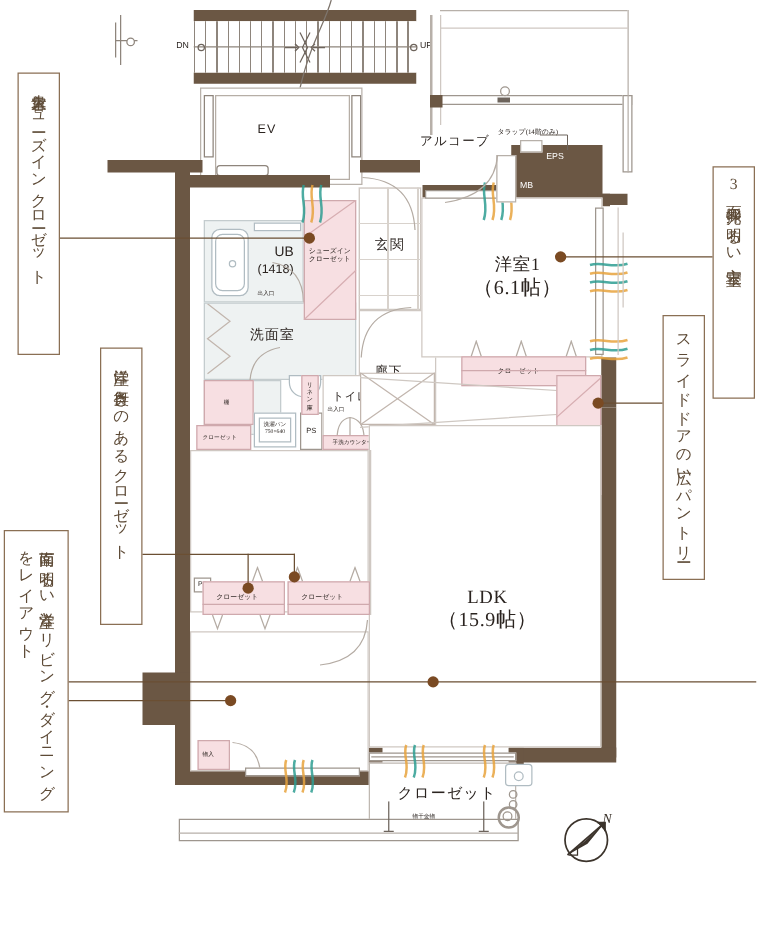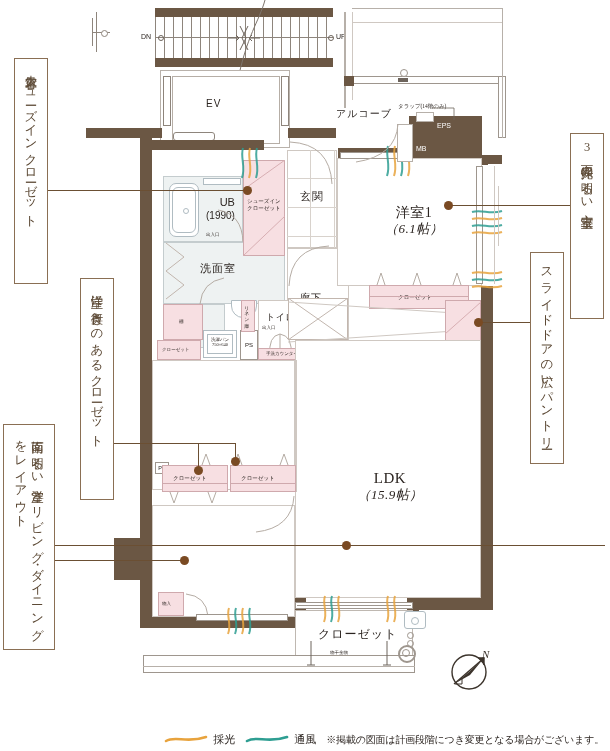--- a/index.html
+++ b/index.html
@@ -17,21 +17,21 @@
   }
   
   .abs{position:absolute;}
   .wall{position:absolute;background:#6b5744;}
   .thinwall{position:absolute;background:#ffffff;border:1px solid #b9b2ab;box-sizing:border-box;}
   .room{position:absolute;background:#ffffff;border:1px solid #cfc8c2;box-sizing:border-box;}
   .wet{position:absolute;background:#eef2f2;border:1px solid #c4ccce;box-sizing:border-box;}
   .closet{position:absolute;background:#f7dfe2;border:1px solid #cfa9ad;box-sizing:border-box;}
   .lbl{position:absolute;white-space:nowrap;line-height:1.15;}
   .rname{font-size:14px;letter-spacing:.5px;text-align:center;}
-  .rname .sz{display:block;font-size:13px;margin-top:1px;font-style:italic;}
+  .rname .sz{display:block;font-size:16px;margin-top:1px;}
   .small{font-size:8px;}
   .tiny{font-size:5.5px;letter-spacing:0;}
   .xtiny{font-size:4.5px;letter-spacing:0;}
   .sans{font-family:"Liberation Sans","DejaVu Sans",sans-serif;text-align:center;}
 
   
   .callout{
     position:absolute;
     border:1px solid #8a6f54;
     background:#ffffff;
@@ -130,21 +130,21 @@
   <div class="wet" style="left:163px;top:176px;width:80px;height:66px;"></div>
   <div class="wet" style="left:163px;top:242px;width:122px;height:62px;"></div>
   <div class="wet" style="left:163px;top:304px;width:62px;height:44px;"></div>
 
   <div class="fixture" style="left:169px;top:183px;width:30px;height:54px;border-radius:7px;"></div>
   <div class="fixture" style="left:172px;top:187px;width:24px;height:46px;border-radius:6px;"></div>
   <div class="abs" style="left:183px;top:208px;width:4px;height:4px;border:1px solid #b0bcc2;border-radius:50%;"></div>
   <div class="fixture" style="left:203px;top:178px;width:38px;height:7px;"></div>
   <div class="lbl sans" style="left:206px;top:196px;font-size:11px;text-align:right;">
     <span>UB</span><br>
-    <span style="font-size:10px;">(1990)</span>
+    <span style="font-size:10px;">(1418)</span>
   </div>
   <div class="lbl xtiny" style="left:206px;top:232px;">出入口</div>
   <svg class="abs" style="left:216px;top:208px;" width="30" height="36" viewBox="0 0 30 36">
     <path d="M2 2 Q26 6 27 34" stroke="#b5aca4" stroke-width="1" fill="none"></path>
   </svg>
 
   <div class="lbl" style="left:200px;top:262px;font-size:11px;letter-spacing:1px;">洗面室</div>
 
   <svg class="abs" style="left:164px;top:243px;" width="24" height="60" viewBox="0 0 24 60">
     <path d="M2 0 L20 14 L2 28 L20 42 L2 56" stroke="#c2b6ae" stroke-width="1" fill="none"></path>
@@ -421,29 +421,14 @@
   </div>
   <div class="leader" style="left:448px;top:205px;width:122px;"></div>
   <div class="dot" style="left:444px;top:201px;"></div>
 
   <div class="callout" style="left:530px;top:252px;width:34px;height:212px;">
     <span class="vtext">スライドドアの広いパントリー</span>
   </div>
   <div class="leader" style="left:478px;top:322px;width:52px;"></div>
   <div class="dot" style="left:474px;top:318px;"></div>
 
-  <div id="legend">
-    <div class="leg-item">
-      <svg width="44" height="12" viewBox="0 0 44 12">
-        <path d="M2 7 C12 1, 22 10, 42 3" stroke="#e8a33d" stroke-width="2.6" fill="none" stroke-linecap="round"></path>
-      </svg>
-      <span>採光</span>
-    </div>
-    <div class="leg-item">
-      <svg width="44" height="12" viewBox="0 0 44 12">
-        <path d="M2 7 C12 1, 22 10, 42 3" stroke="#2e9e92" stroke-width="2.6" fill="none" stroke-linecap="round"></path>
-      </svg>
-      <span>通風</span>
-    </div>
-    <div class="note">※掲載の図面は計画段階につき変更となる場合がございます。</div>
-  </div>
 
 </div>
 
 </body></html>

